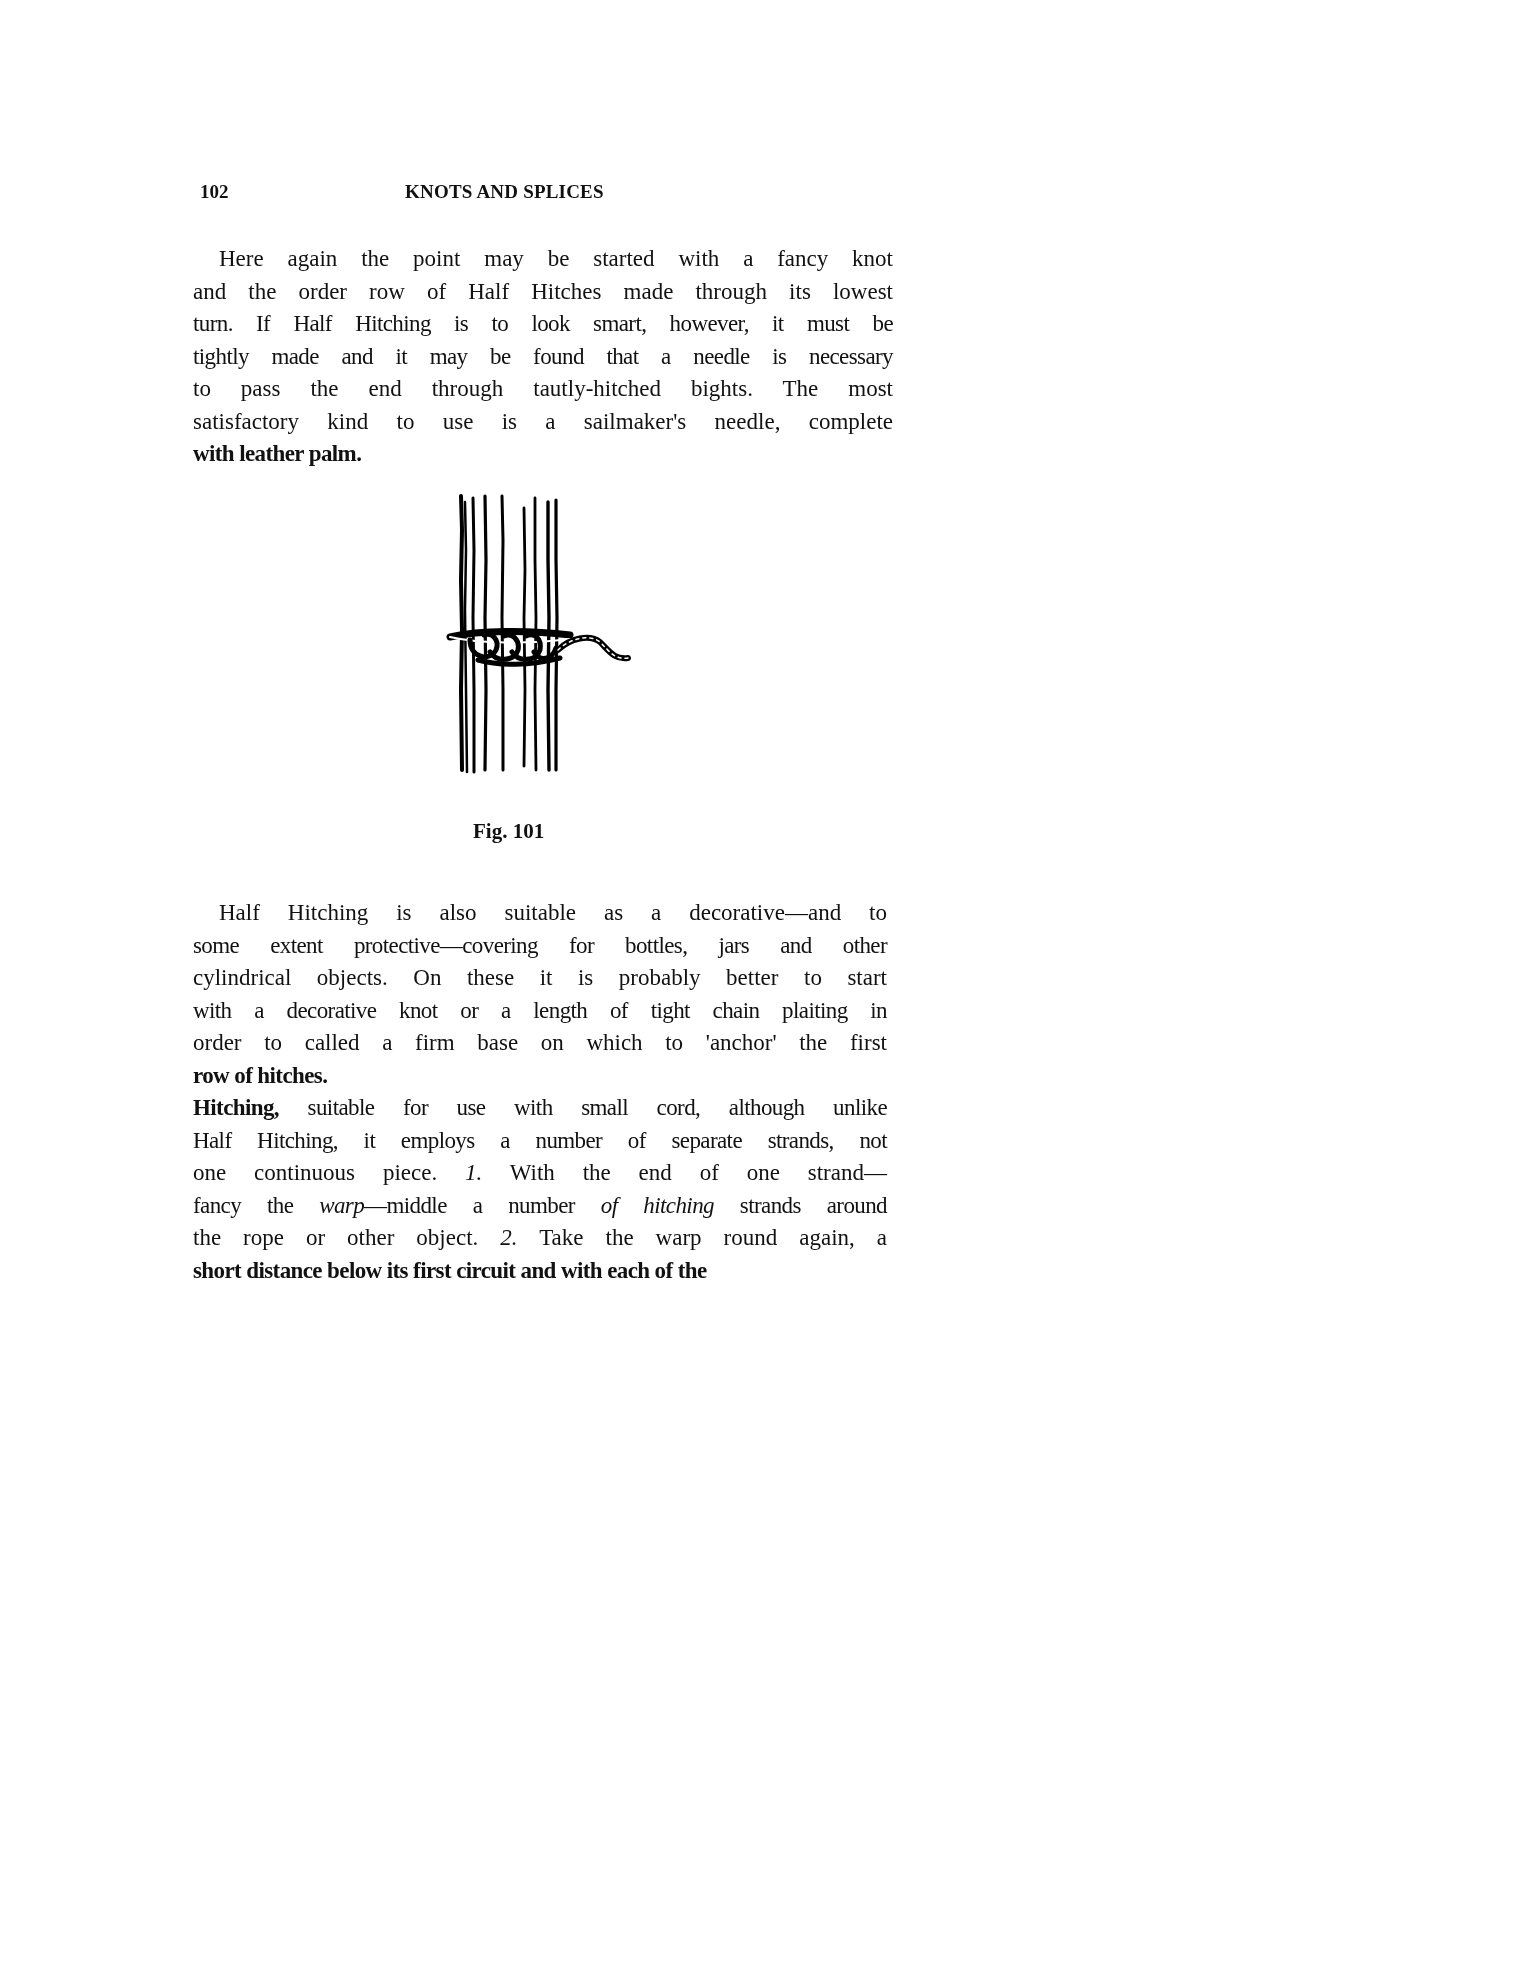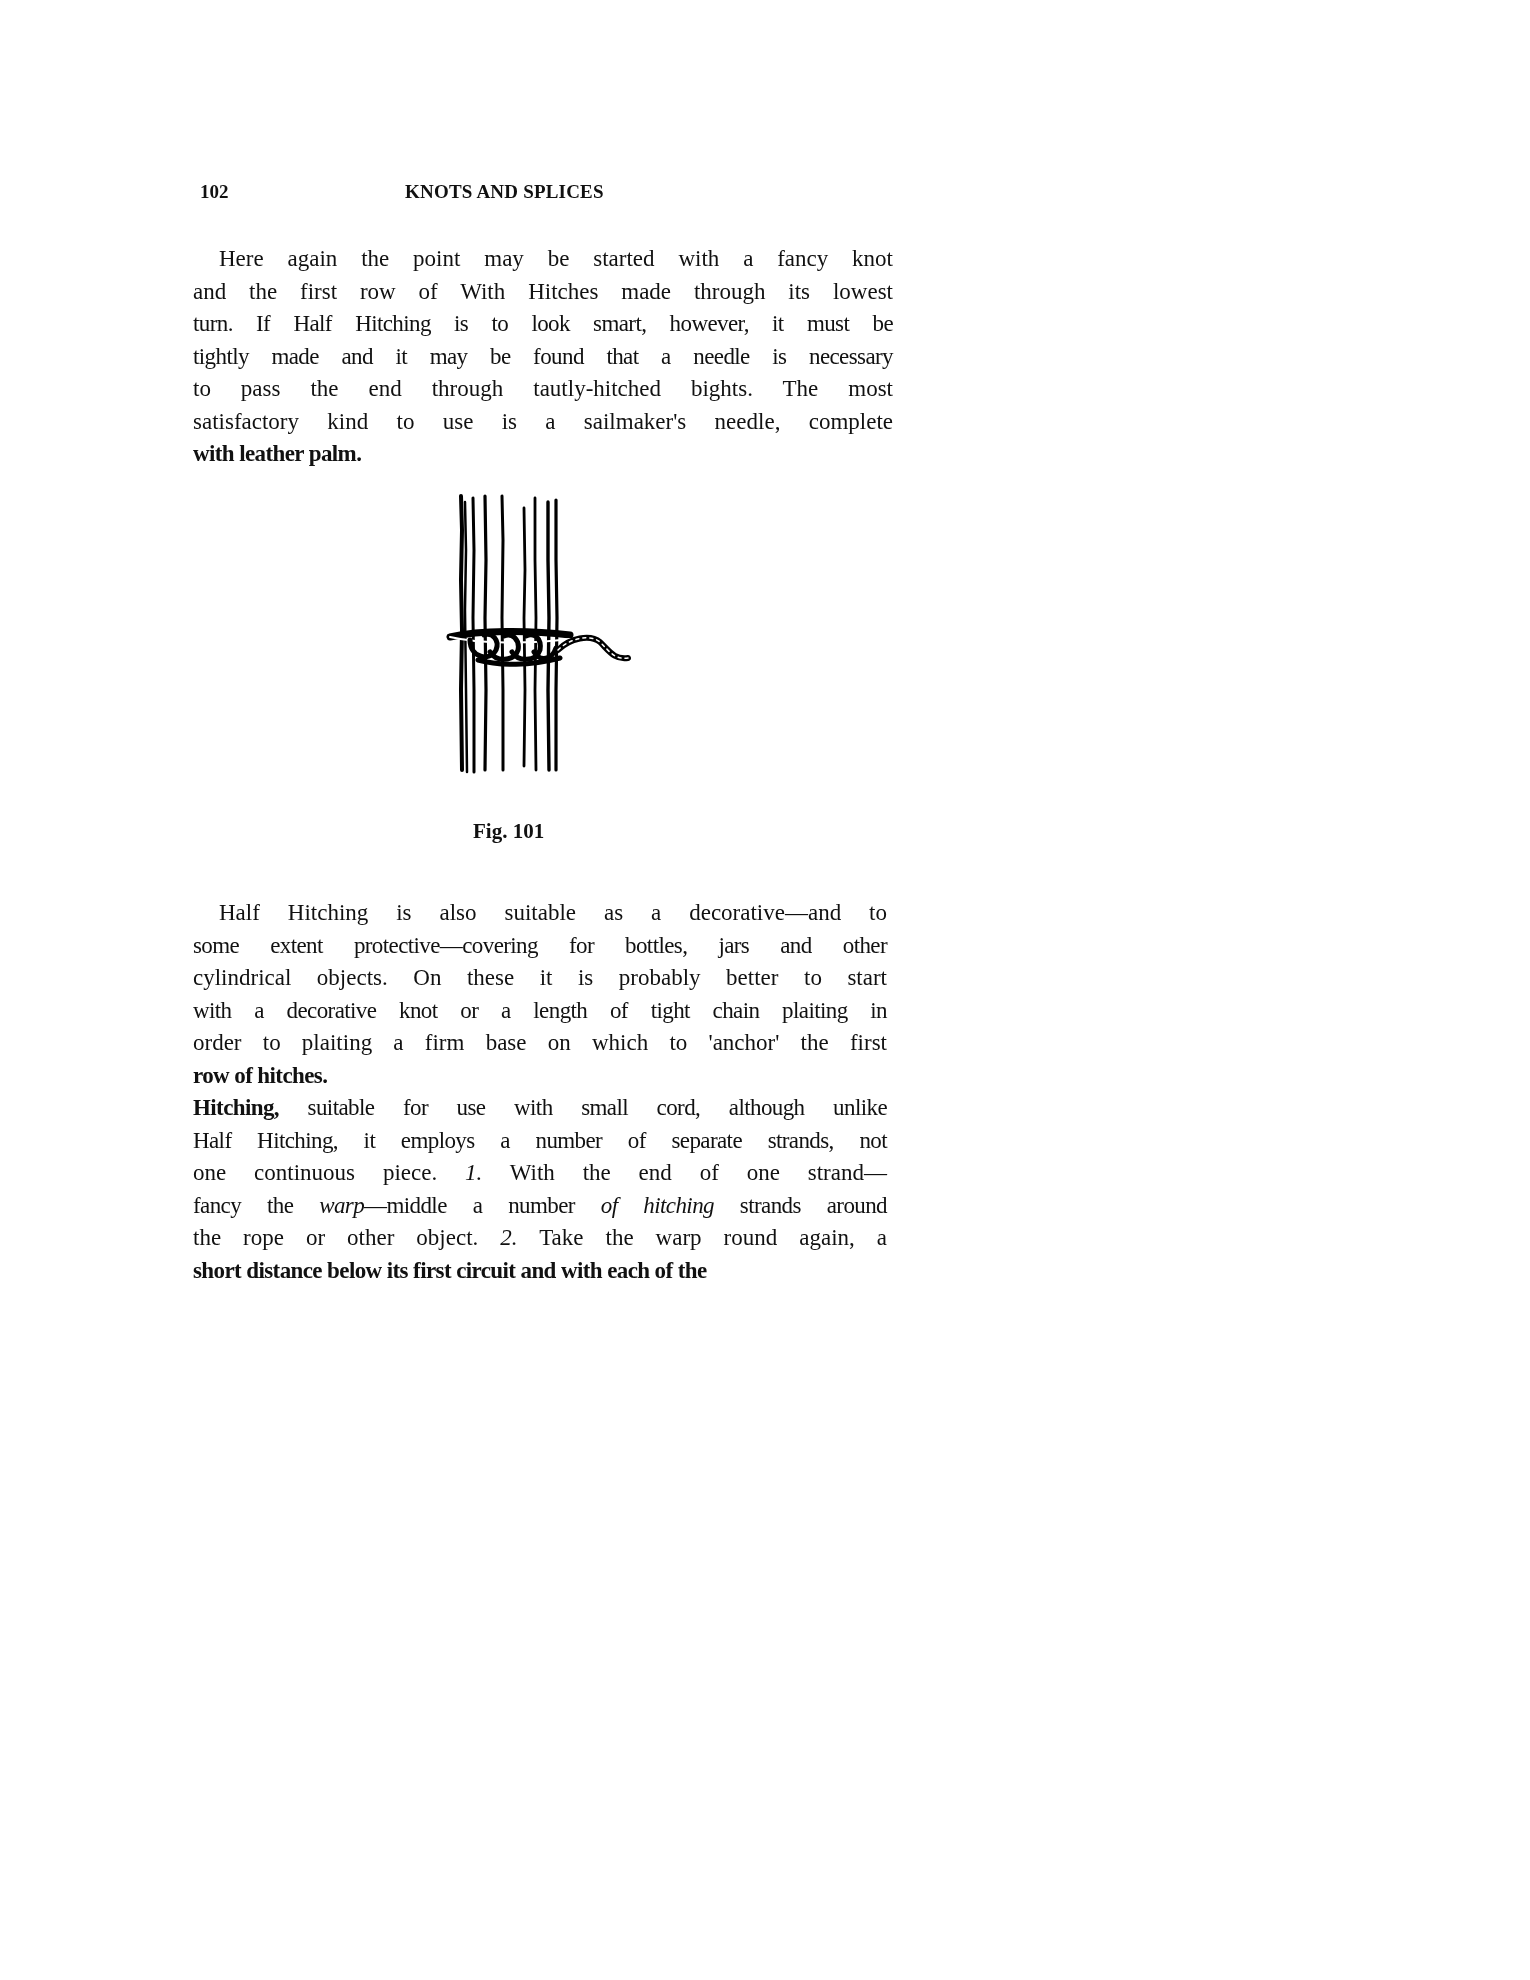--- a/index.html
+++ b/index.html
@@ -88,21 +88,21 @@
 
 <div class="page">
 
   <div class="running-head">
     <span class="page-number">102</span>
     <span class="book-title">KNOTS AND SPLICES</span>
   </div>
 
   <div class="text-block block-1">
     <span class="line indent" style="display: block;">Here again the point may be started with a fancy knot</span>
-    <span class="line" style="display: block;">and the first row of With Hitches made through its lowest</span>
+    <span class="line" style="display: block;">and the order row of Half Hitches made through its lowest</span>
     <span class="line tight" style="display: block;">turn. If Half Hitching is to look smart, however, it must be</span>
     <span class="line tight" style="display: block;">tightly made and it may be found that a needle is necessary</span>
     <span class="line" style="display: block;">to pass the end through tautly-hitched bights. The most</span>
     <span class="line" style="display: block;">satisfactory kind to use is a sailmaker's needle, complete</span>
     <span class="line last tight" style="display: block;">with leather palm.</span>
   </div>
 
   <div class="figure">
     <svg width="200" height="290" viewBox="0 0 200 290" xmlns="http://www.w3.org/2000/svg">
       <g stroke="#000" stroke-linecap="round" fill="none">
@@ -131,21 +131,21 @@
     </svg>
   </div>
 
   <div class="caption">Fig. 101</div>
 
   <div class="text-block block-2">
     <span class="line indent" style="display: block;">Half Hitching is also suitable as a decorative—and to</span>
     <span class="line tight" style="display: block;">some extent protective—covering for bottles, jars and other</span>
     <span class="line" style="display: block;">cylindrical objects. On these it is probably better to start</span>
     <span class="line tight" style="display: block;">with a decorative knot or a length of tight chain plaiting in</span>
-    <span class="line" style="display: block;">order to plaiting a firm base on which to 'anchor' the first</span>
+    <span class="line" style="display: block;">order to called a firm base on which to 'anchor' the first</span>
     <span class="line last tight" style="display: block;">row of hitches.</span>
 
     <span class="line tight" style="display: block;"><b>Hitching,</b><span> suitable for use with small cord, although unlike</span></span>
     <span class="line tight" style="display: block;">Half Hitching, it employs a number of separate strands, not</span>
     <span class="line" style="display: block;"><span>one continuous piece. </span><i>1.</i><span> With the end of one strand—</span></span>
     <span class="line tight" style="display: block;"><span>fancy the </span><i>warp</i><span>—middle a number </span><i>of hitching</i><span> strands around</span></span>
     <span class="line" style="display: block;"><span>the rope or other object. </span><i>2.</i><span> Take the warp round again, a</span></span>
     <span class="line last tight" style="display: block;">short distance below its first circuit and with each of the</span>
   </div>
 

